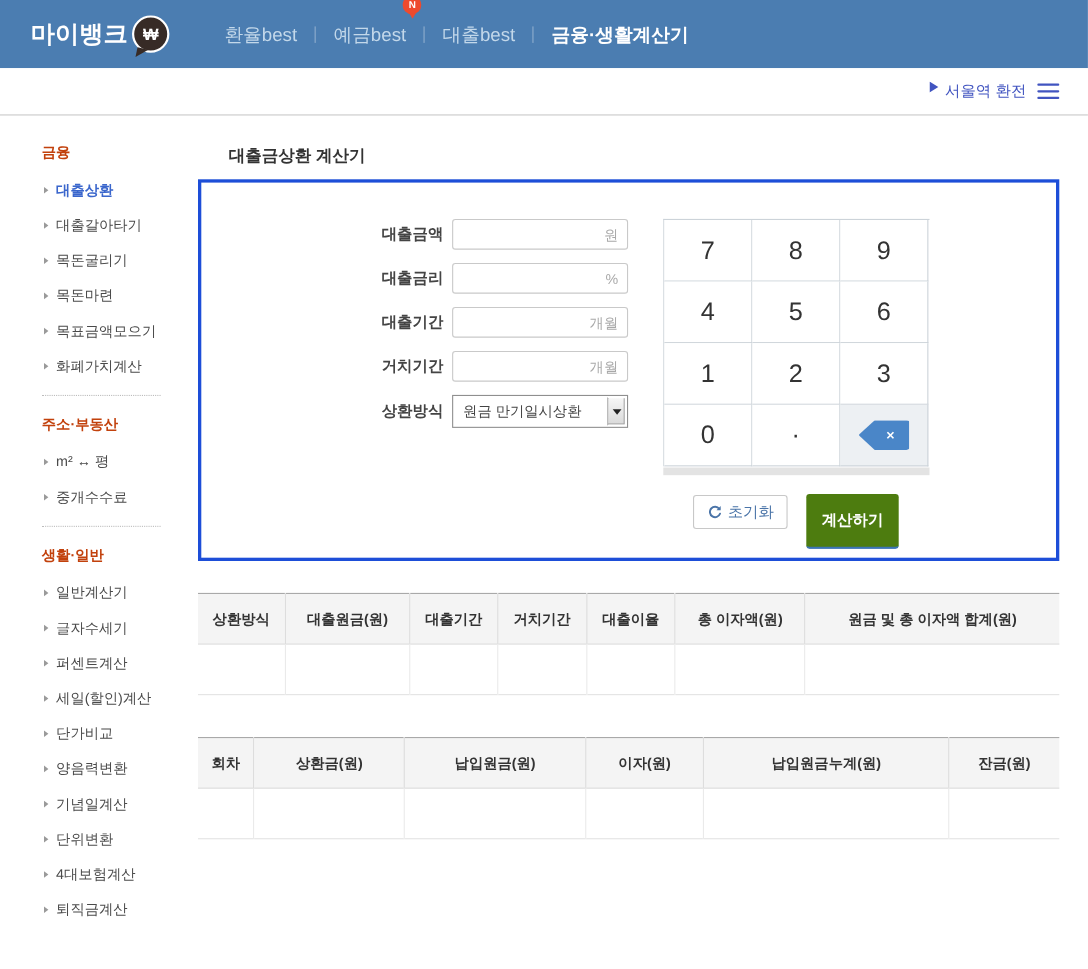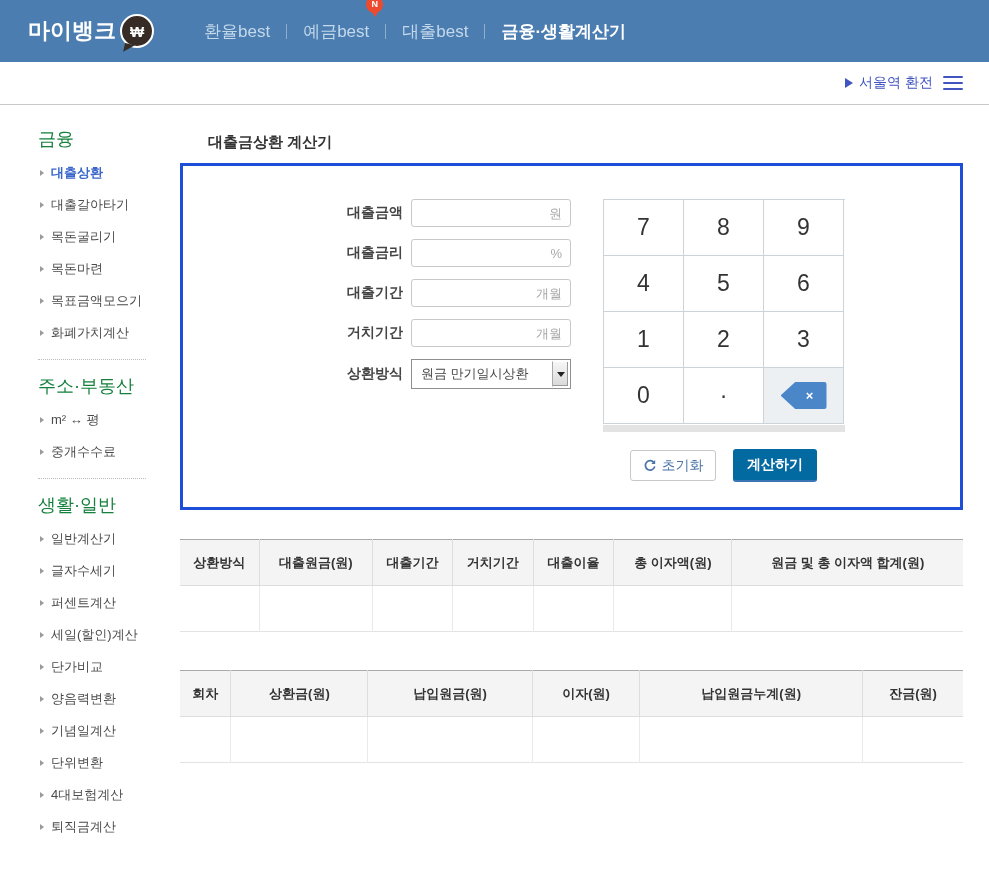--- a/index.html
+++ b/index.html
@@ -21,31 +21,31 @@
   .nav-sep { width:1px; height:15px; background:rgba(255,255,255,.38); }
   .n-badge { position:absolute; top:-24px; right:2px; width:17px; height:17px; background:#ee4a2e;
     border-radius:50%; color:#fff; font-size:9px; font-weight:bold; display:flex; align-items:center;
     justify-content:center; }
   .n-badge:after { content:''; position:absolute; bottom:-4px; left:6px; width:0; height:0;
     border-top:5px solid #ee4a2e; border-left:3px solid transparent; border-right:3px solid transparent; }
 
   
   .subheader { height:43px; background:#fff; border-bottom:1px solid #c9c9c9; display:flex;
     align-items:center; justify-content:flex-end; padding-right:26px; }
-  .sub-link { color:#4154c0; font-size:14px; display:flex; align-items:center; cursor:pointer;
+  .sub-link { color:#4154c0; font-size:14px; display:flex; cursor:pointer;
     max-width:100px; overflow:hidden; white-space:nowrap; }
   .sub-link .tri { width:0; height:0; border-left:8px solid #4154c0; border-top:5px solid transparent;
     border-bottom:5px solid transparent; margin-right:6px; flex:none; }
   .hamburger { margin-left:10px; width:20px; cursor:pointer; }
   .hamburger div { height:2.5px; background:#4154c0; margin:3.5px 0; border-radius:1px; }
 
   
   .content { display:flex; }
   .sidebar { width:160px; padding:24px 0 0 38px; flex:none; }
-  .side-heading { color:#15803d; font-size:18px; font-weight:normal; line-height:20px; margin-bottom:8px; }
+  .side-heading { color:#c2410c; font-size:13px; font-weight:bold; line-height:20px; margin-bottom:8px; }
   .side-list { list-style:none; }
   .side-item { height:32px; display:flex; align-items:center; font-size:13px; color:#4a4a4a; cursor:pointer; }
   .side-item .bullet { width:0; height:0; border-left:4px solid #9a9a9a; border-top:3px solid transparent;
     border-bottom:3px solid transparent; margin:0 7px 0 2px; flex:none; }
   .side-item.active { color:#3a66cc; font-weight:bold; }
   .side-divider { border-bottom:1px dotted #bcbcbc; margin:10px 14px 16px 0; }
 
   .main { width:783px; margin-left:20px; padding-top:28px; }
   .page-title { font-size:15px; font-weight:bold; color:#333; line-height:18px;padding-left:28px; }
 
@@ -78,21 +78,21 @@
     clip-path:polygon(0% 50%, 32% 0%, 100% 0%, 100% 100%, 32% 100%); display:flex; align-items:center;
     justify-content:center; }
   .bksp-icon span { color:#fff; font-size:13px; font-weight:bold; margin-left:12px; }
   .keypad-strip { height:7px; background:#e3e3e3; margin-top:1px; }
 
   
   .btn-reset { position:absolute; left:447px; top:284px; width:86px; height:31px; background:#fff;
     border:1px solid #c8c8c8; border-radius:3px; color:#4a74a8; font-size:14px; cursor:pointer;
     display:flex; align-items:center; justify-content:center; font-family:Liberation Serif, serif; }
   .btn-reset svg { margin-right:5px; }
-  .btn-calc { position:absolute; left:550px; top:283px; width:84px; height:33px; background:#0369a1;
+  .btn-calc { position:absolute; left:550px; top:283px; width:84px; height:50px; background:#4d7c0f;
     border:none; border-bottom:2px solid #3c74b4; border-radius:3px; color:#fff; font-size:14px;
     font-weight:bold; cursor:pointer; font-family:inherit; }
 
   
   table { width:100%; border-collapse:collapse; table-layout:fixed; }
   .result-table1 { margin-top:29px; }
   .result-table2 { margin-top:38px; }
   thead tr { background:#f4f4f4; border-top:1px solid #a9a9a9; border-bottom:1px solid #ddd; }
   th { height:46px; font-size:13px; font-weight:bold; color:#333; text-align:center; }
   th + th { border-left:1px solid #ddd; }

